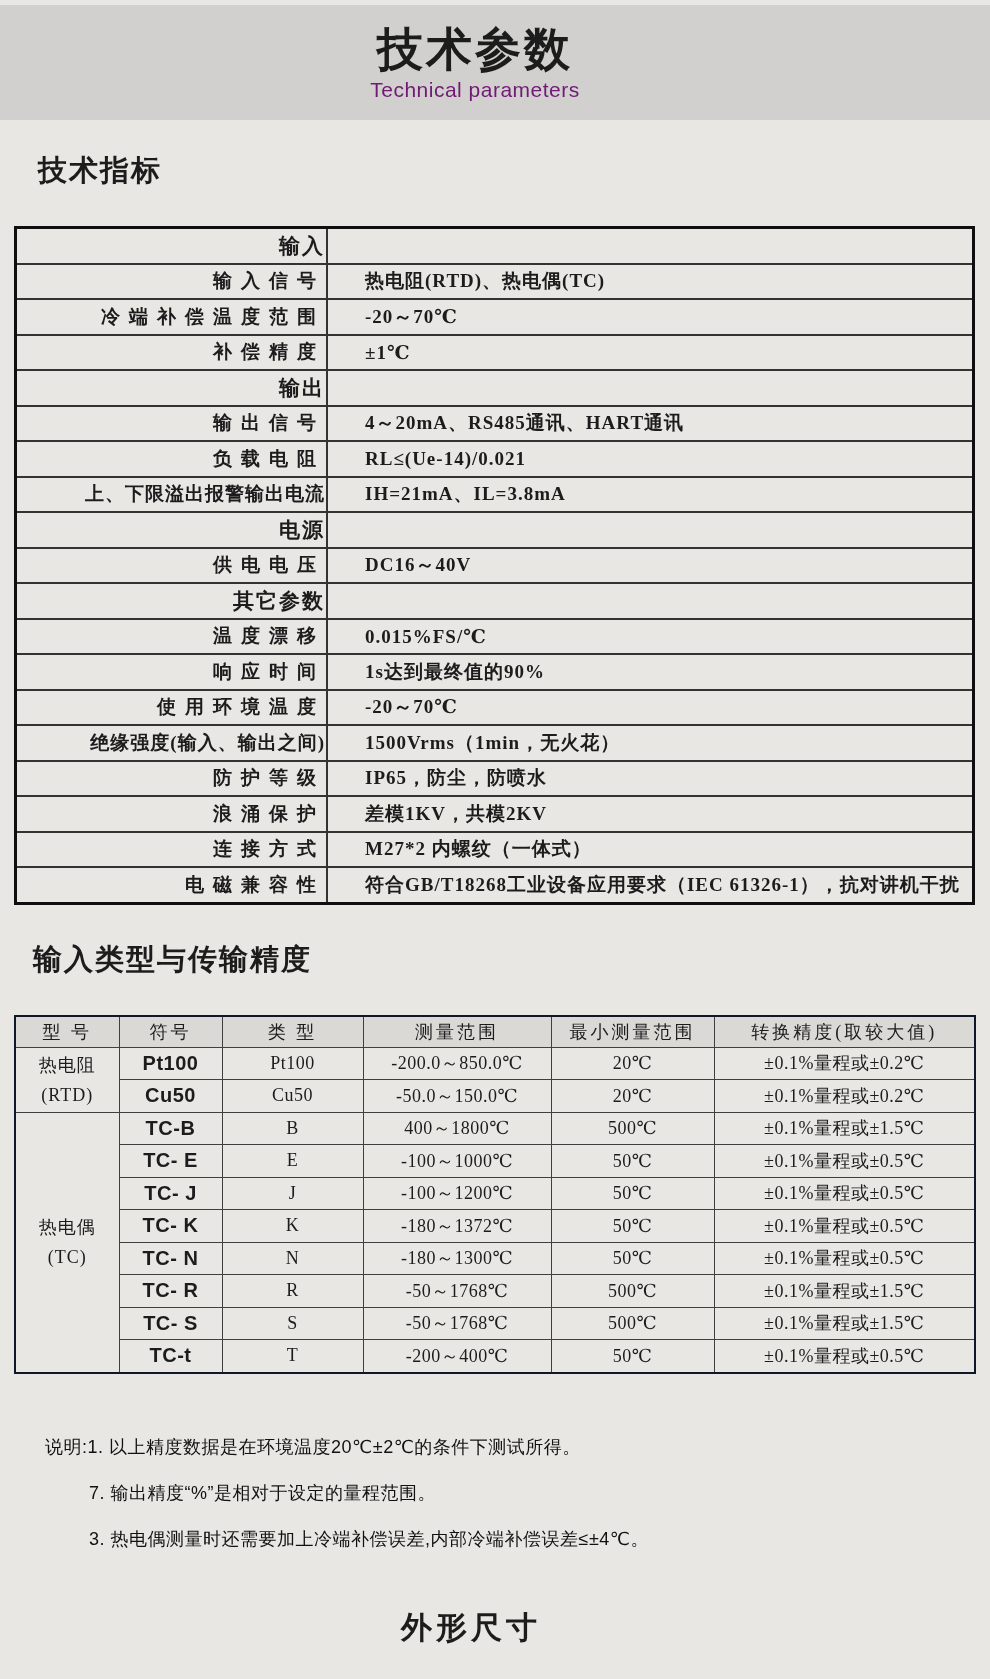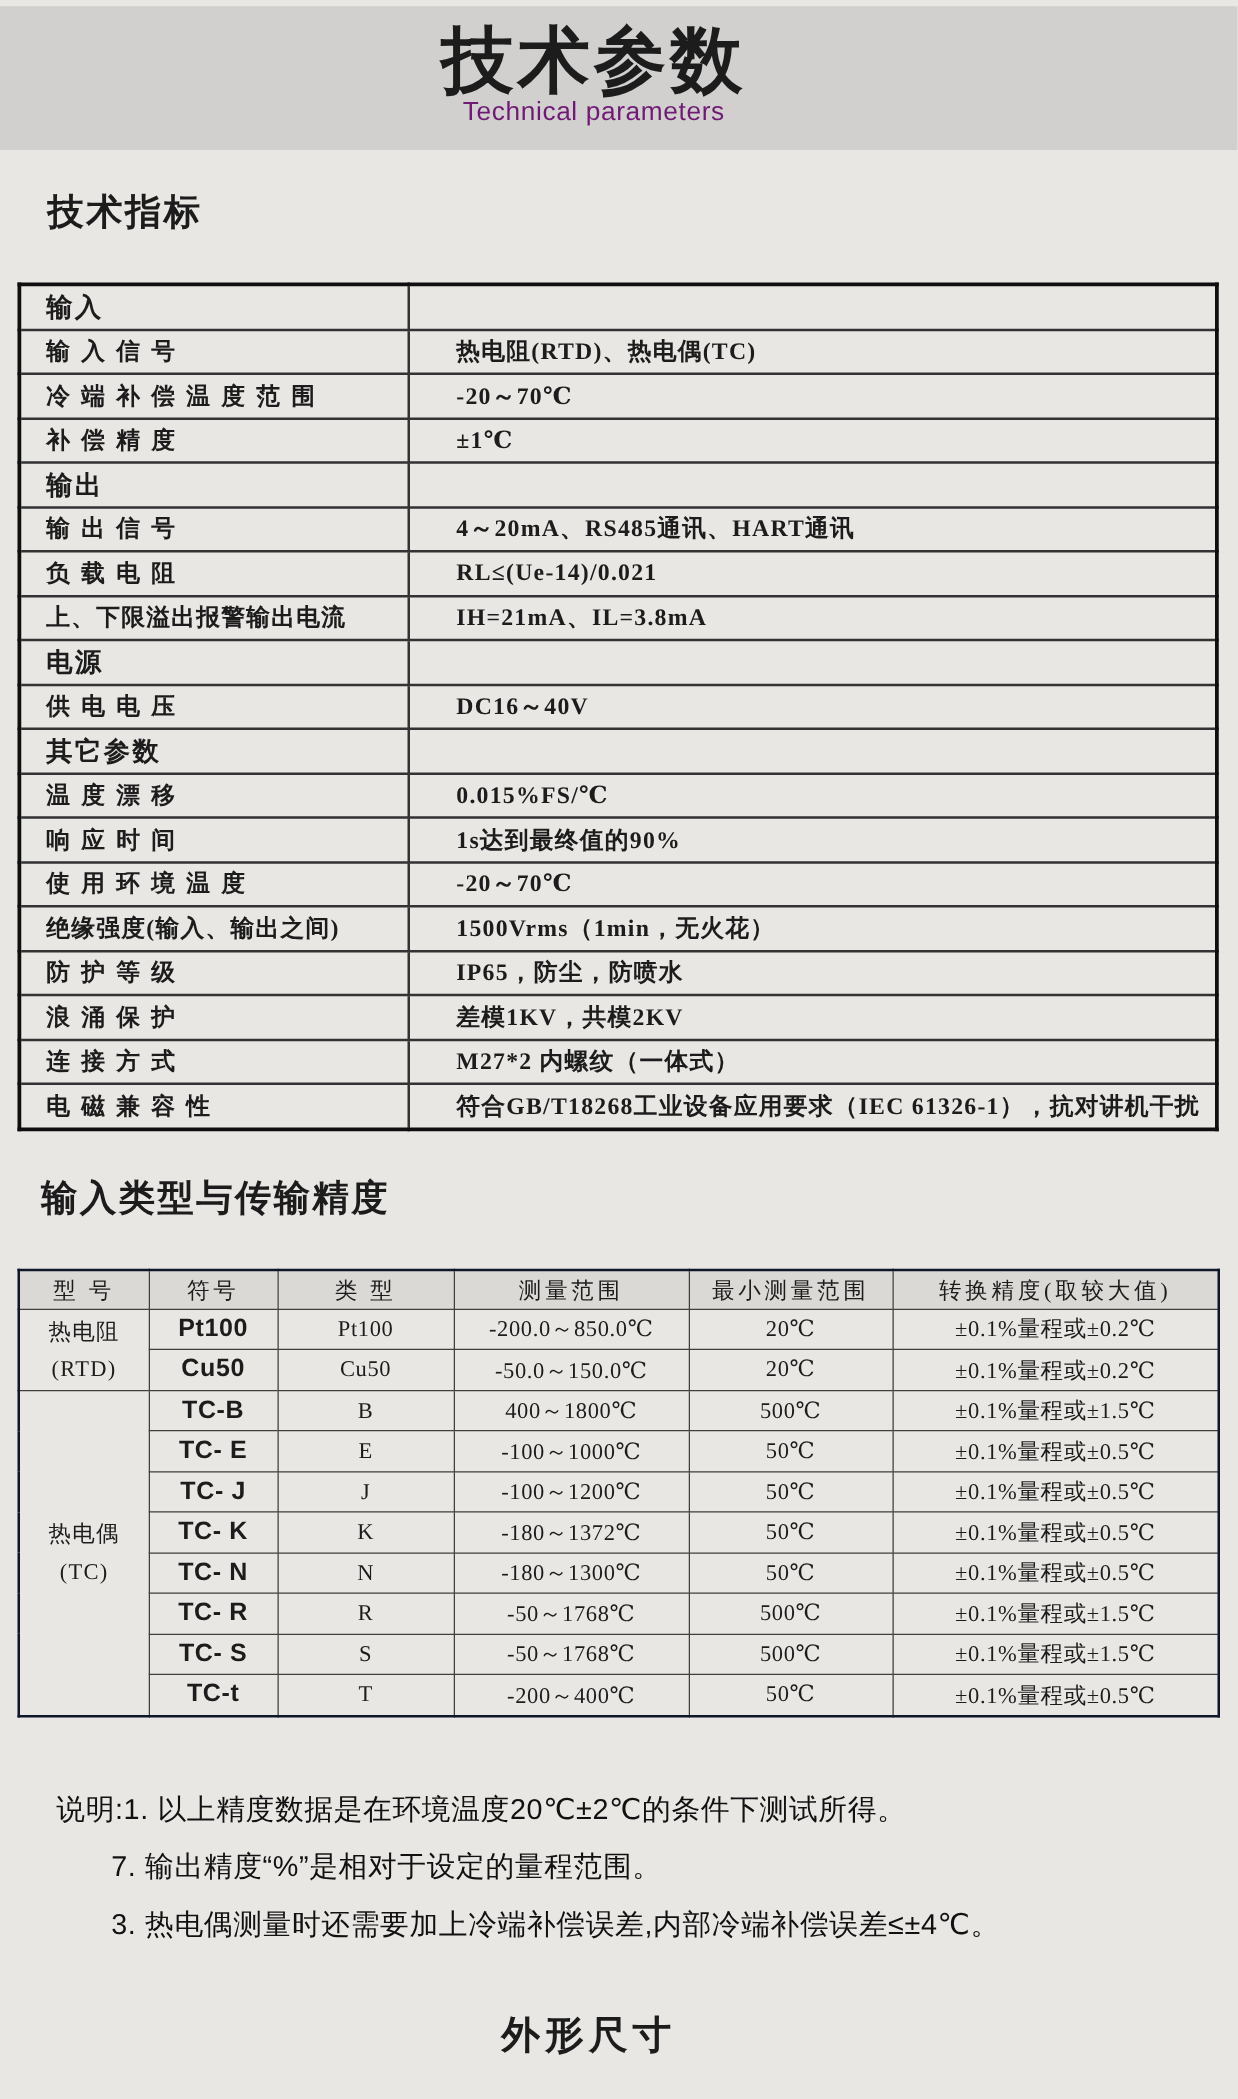--- a/index.html
+++ b/index.html
@@ -6,36 +6,36 @@
   body{
     width:990px;height:1679px;overflow:hidden;
     background:#e9e7e4;color:#1c1c1c;
     font-family:"Liberation Sans","DejaVu Sans",sans-serif;
   }
   .banner{
     margin-top:5px;height:115px;background:#d1d0ce;
     display:flex;flex-direction:column;align-items:center;justify-content:center;
     padding-right:40px;box-sizing:border-box;
   }
-  .banner-title{font-size:58px;font-weight:700;letter-spacing:3px;line-height:52px;}
+  .banner-title{font-size:46px;font-weight:700;letter-spacing:3px;line-height:52px;}
   .banner-subtitle{font-size:21px;color:#701a75;margin-top:3px;letter-spacing:0.5px;}
 
   .sec-title{font-size:29px;font-weight:700;letter-spacing:2px;line-height:36px;}
   #sec1{margin:32px 0 0 38px;}
   #sec2{margin:36px 0 0 33px;}
 
   table{border-collapse:collapse;table-layout:fixed;}
 
   table.spec{width:961px;margin:38px 0 0 14px;border:3px solid #0f0f0f;}
   table.spec td{
     border:2px solid #333;height:31.5px;vertical-align:middle;
     font-family:"Liberation Serif","DejaVu Serif",serif;font-size:19px;
     overflow:hidden;white-space:nowrap;font-weight:bold;
   }
-  table.spec td.label{width:288px;padding-left:20px;letter-spacing:9px;}
+  table.spec td.label{width:288px;padding-left:20px;letter-spacing:9px;text-align:right;}
   table.spec td.label.tight{letter-spacing:1px;}
   table.spec td.label.sect{
     font-family:"Liberation Sans","DejaVu Sans",sans-serif;
     font-weight:700;font-size:21px;letter-spacing:2px;
   }
   table.spec td.value{padding-left:37px;letter-spacing:1px;}
 
   table.acc{width:962px;margin:38px 0 0 14px;border:2px solid #0f172a;}
   table.acc th,table.acc td{
     border:1px solid #3f3f3f;text-align:center;vertical-align:middle;
@@ -44,21 +44,21 @@
   }
   table.acc thead th{background:#dbd9d6;font-weight:400;height:28px;letter-spacing:3px;}
   table.acc td{height:29.5px;letter-spacing:0.5px;}
   table.acc td.sym{
     font-family:"Liberation Sans","DejaVu Sans",sans-serif;
     font-weight:700;font-size:20px;letter-spacing:0.5px;
   }
   table.acc td.model{letter-spacing:1px;}
   table.acc td.model div{line-height:30px;}
 
-  .notes{margin:58px 0 0 45px;font-size:23px;color:#111;}
+  .notes{margin:58px 0 0 45px;font-size:18px;color:#111;}
   .notes .note-line{line-height:30px;margin-bottom:16px;letter-spacing:0.5px;}
   .notes .note-indent{padding-left:44px;}
 
   #sec3{
     margin-top:56px;margin-right:48px;text-align:center;
     font-size:31px;font-weight:700;letter-spacing:4px;
   }
 </style>
 </head>
 <body>

